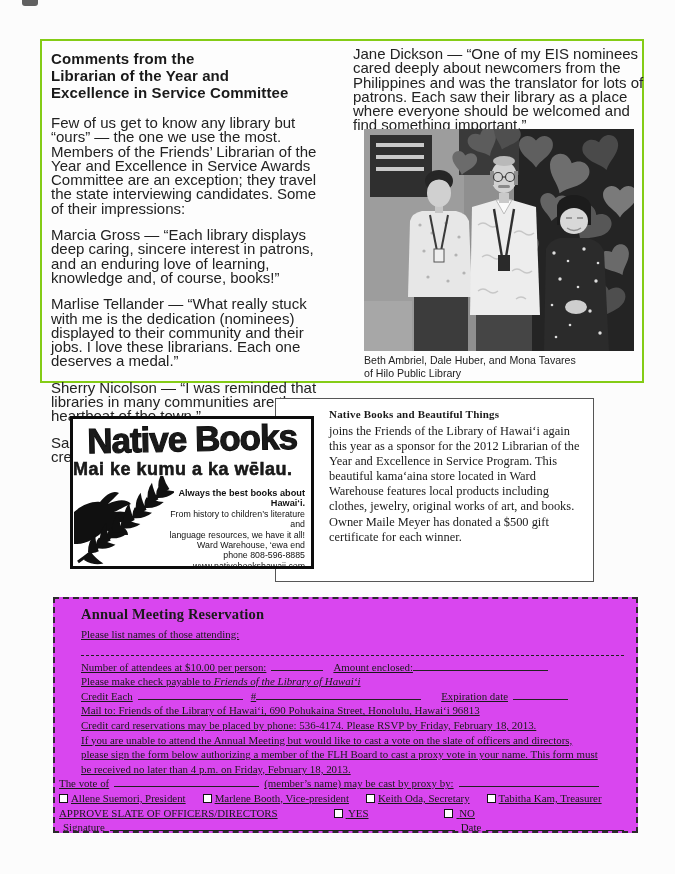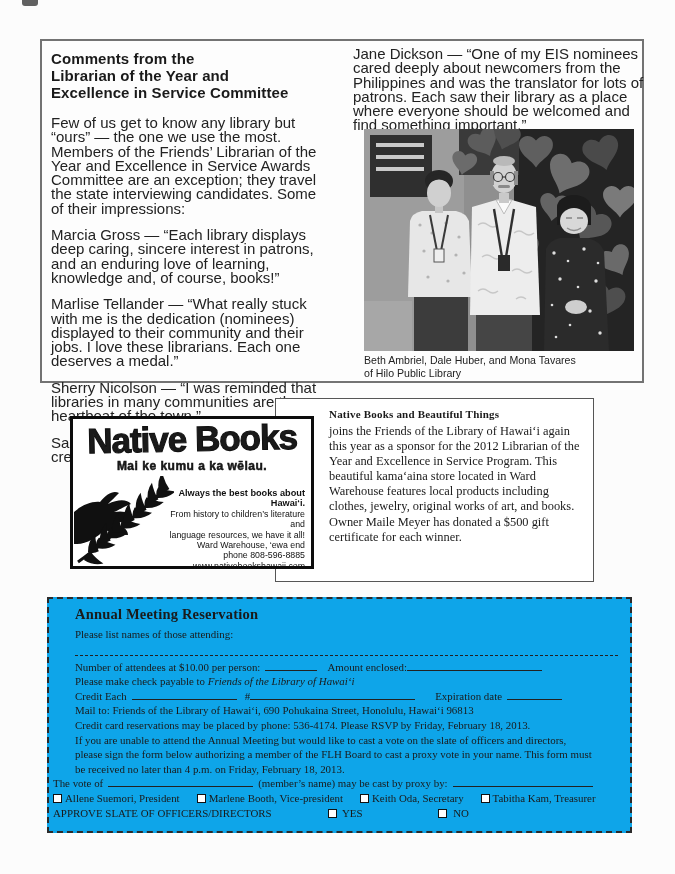--- a/index.html
+++ b/index.html
@@ -3,49 +3,49 @@
 <meta charset="utf-8">
 <style>
   html,body{margin:0;padding:0;background:#e8e8e8;}
   .page{position:relative;width:675px;height:874px;background:#fcfcfc;color:#1a1a1a;overflow:hidden;}
   .sans{font-family:"Liberation Sans",sans-serif;}
   .serif{font-family:"Liberation Serif",serif;}
 
   .smudge{position:absolute;left:22px;top:0;width:16px;height:6px;background:#3a3a3a;border-radius:0 0 3px 3px;opacity:.8;}
 
   
-  .comments-box{position:absolute;left:40px;top:39px;width:604px;height:344px;border:2px solid #737373;box-sizing:border-box;background:#fdfdfd;}
+  .comments-box{position:absolute;left:40px;top:39px;width:604px;height:344px;border:2px solid #84cc16;box-sizing:border-box;background:#fdfdfd;}
   .left-col{position:absolute;left:9px;top:9px;width:280px;}
   .comments-title{font-size:15px;line-height:17px;font-weight:700;white-space:pre-line;letter-spacing:.1px;}
   .body-text{font-size:15px;line-height:14.3px;color:#222;}
   .intro{margin-top:15px;}
   .quote{margin-top:12px;}
   .right-quote{position:absolute;left:311px;top:6px;width:292px;}
   .photo{position:absolute;left:322px;top:88px;width:270px;height:222px;background:#8a8a8a;overflow:hidden;}
   .photo svg{display:block;}
   .photo-caption{position:absolute;left:322px;top:313px;font-size:10.6px;line-height:13px;color:#222;}
 
   
   .sponsor-box{position:absolute;left:275px;top:398px;width:319px;height:184px;border:1.2px solid #555;box-sizing:border-box;background:#fff;}
   .sponsor-inner{position:absolute;left:53px;top:6px;width:258px;}
   .sponsor-title{font-size:11px;font-weight:700;line-height:18px;letter-spacing:.2px;}
   .sponsor-body{font-size:12.4px;line-height:15px;margin-top:1px;}
 
   .ad-box{position:absolute;left:70px;top:416px;width:244px;height:153px;border:3.5px solid #0c0c0c;box-sizing:border-box;background:#fff;z-index:2;}
   .ad-logo{position:absolute;top:0px;left:0;width:100%;text-align:center;font-weight:900;font-size:35px;line-height:40px;letter-spacing:-1px;transform:rotate(-1.2deg);-webkit-text-stroke:1.1px #111;}
-  .ad-tagline{position:absolute;top:40px;left:0;width:100%;text-align:center;font-weight:800;font-size:12px;letter-spacing:.5px;-webkit-text-stroke:.5px #111;}
+  .ad-tagline{position:absolute;top:40px;left:0;width:100%;font-weight:800;font-size:18px;letter-spacing:.5px;-webkit-text-stroke:.5px #111;}
   .ad-illustration{position:absolute;left:1px;bottom:0px;}
   .ad-textblock{position:absolute;right:6px;top:69px;width:148px;text-align:right;font-size:8.8px;line-height:10.4px;color:#111;}
   .ad-bold{font-weight:700;font-size:9.2px;}
   .ad-contact{}
 
   
-  .form-box{position:absolute;left:47px;top:597px;width:585px;height:236px;border:2.5px dashed #2b2b2b;box-sizing:border-box;background:#0ea5e9;padding:7px 8px 0 26px;overflow:hidden;}
+  .form-box{position:absolute;left:53px;top:597px;width:585px;height:236px;border:2.5px dashed #2b2b2b;box-sizing:border-box;background:#d946ef;padding:7px 8px 0 26px;overflow:hidden;}
   .form-title{font-size:14.5px;font-weight:700;letter-spacing:.2px;}
-  .form-row{font-size:10.9px;line-height:14.6px;white-space:nowrap;}
+  .form-row{font-size:10.9px;line-height:14.6px;white-space:nowrap;text-decoration:underline;}
   .mt4{margin-top:4px;}
   .names-line{height:10px;border-bottom:1.6px dashed #222;margin:3px 4px 4px 0;}
   .blank{display:inline-block;border-bottom:1.1px solid #222;height:10px;vertical-align:baseline;}
   .pull{margin-left:-22px;}
   .cb{display:inline-block;width:7px;height:7px;border:1.4px solid #111;background:#fff;margin-right:3px;vertical-align:-1px;}
   .officers-row{display:flex;gap:17px;align-items:center;}
   .approve-row{display:flex;align-items:center;}
   .gap-yes{margin-left:56px;}
   .gap-no{margin-left:76px;}
   .it{font-style:italic;}
@@ -254,14 +254,17 @@
       <span><span class="cb"></span><span>Keith Oda, Secretary</span></span>
       <span><span class="cb"></span><span>Tabitha Kam, Treasurer</span></span>
     </div>
 
     <div class="form-row approve-row pull">
       <span>APPROVE SLATE OF OFFICERS/DIRECTORS</span>
       <span class="gap-yes"><span class="cb"></span> <span>YES</span></span>
       <span class="gap-no"><span class="cb"></span> <span>NO</span></span>
     </div>
 
+    <div class="form-row pull" style="margin-left:-18px;">
+      <span>Signature</span><span class="blank" style="width:345px;margin:0 6px 0 5px;"></span><span>Date</span><span class="blank" style="width:138px;margin-left:5px;"></span>
+    </div>
   </div>
 </div>
 
 </body></html>

